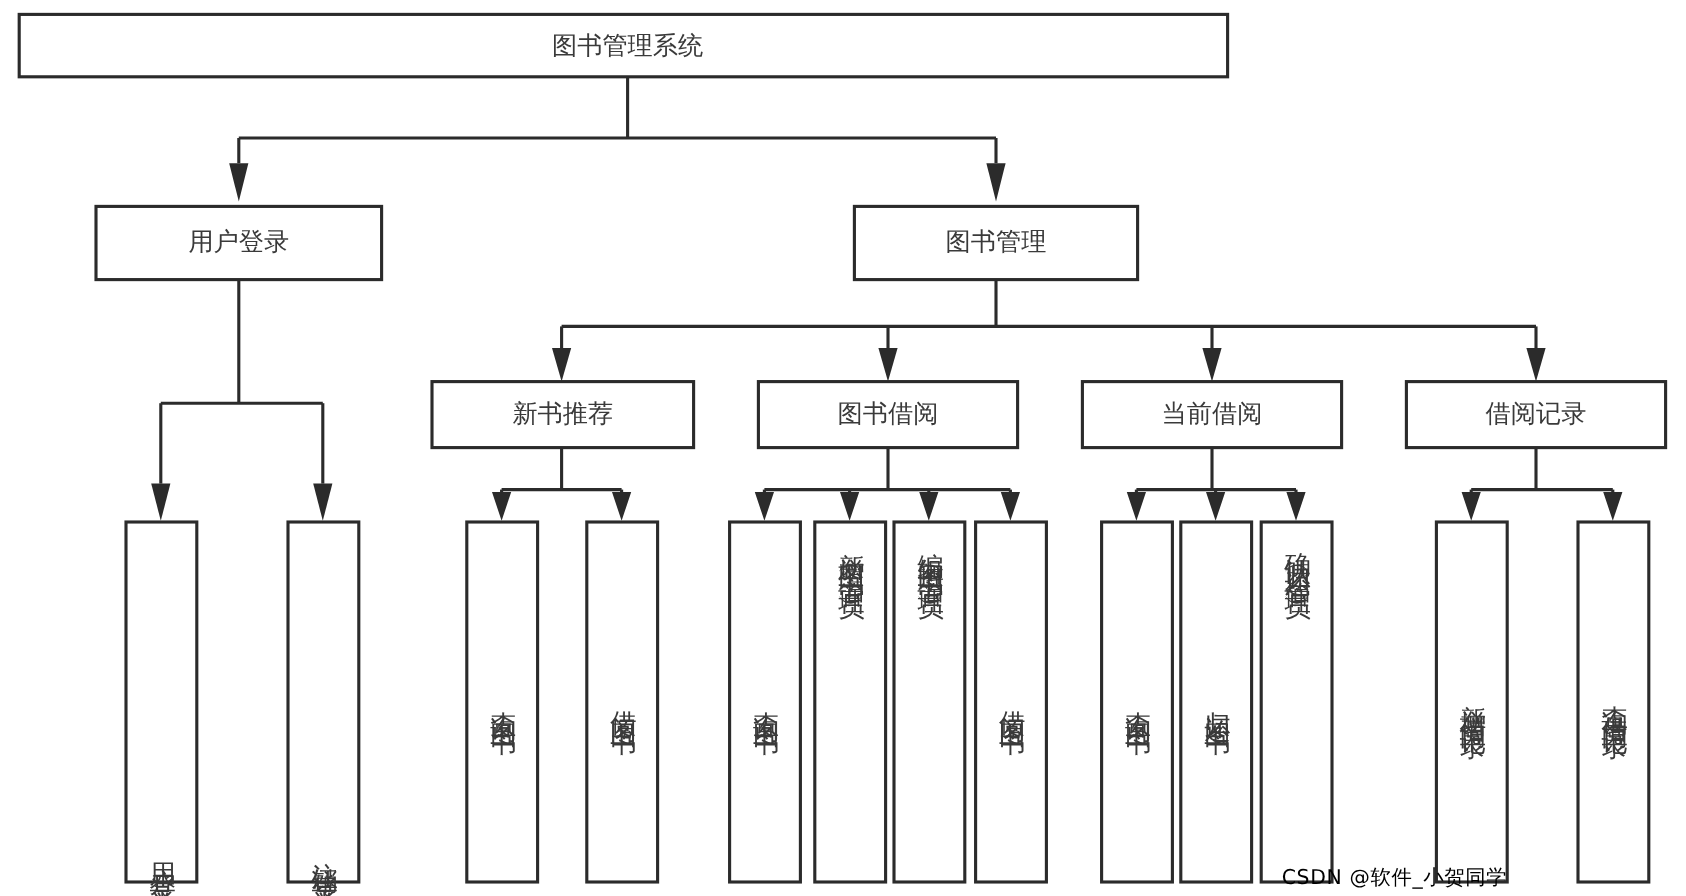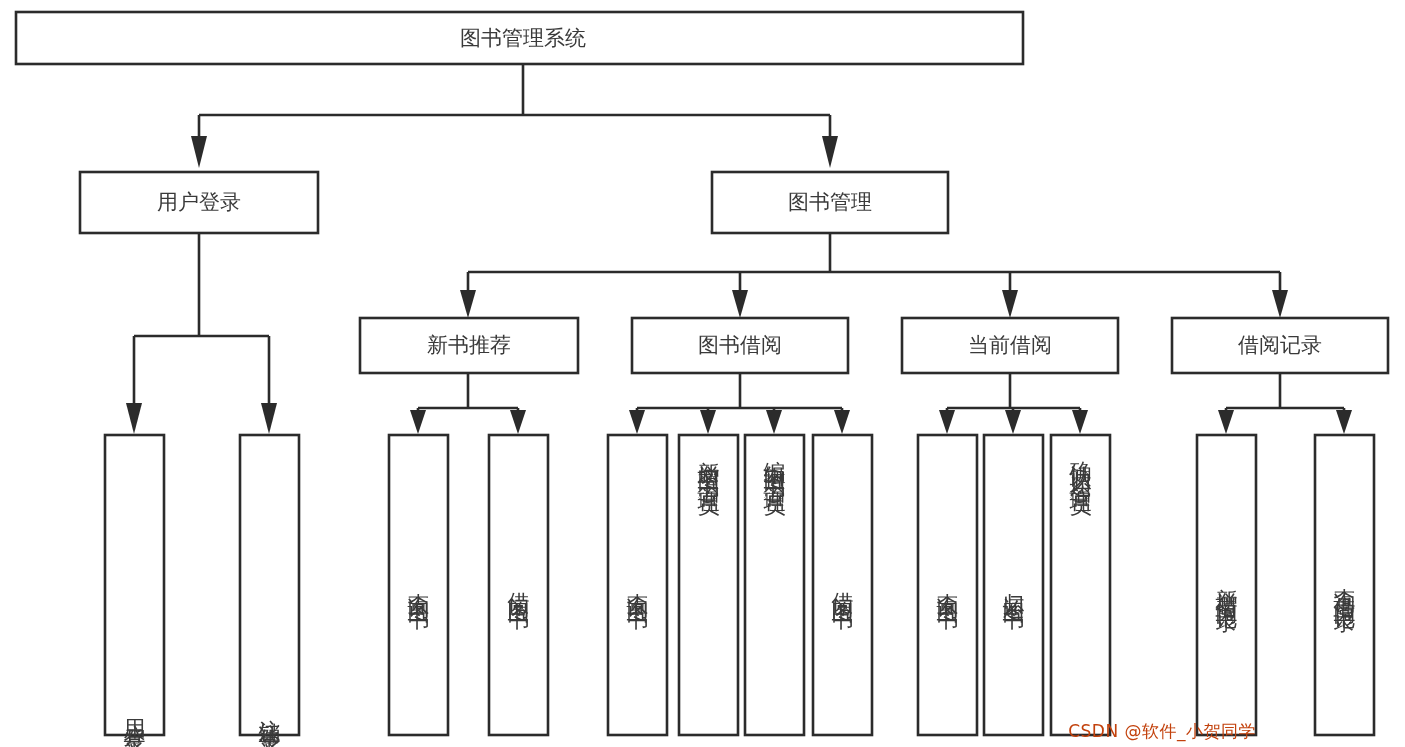--- a/index.html
+++ b/index.html
@@ -66,21 +66,21 @@
     letter-spacing: 5px;
     color: #3a3a3a;
     white-space: nowrap;
   }
   .watermark {
     position: absolute;
     right: 8px;
     bottom: 4px;
     font-family: "DejaVu Sans", "Liberation Sans", sans-serif;
     font-size: 17px;
-    color: #c2410c;
+    color: #000000;
     letter-spacing: 0.5px;
     white-space: nowrap;
   }
 </style>
 </head>
 <body>
 
 <div id="diagram-root">
 
   <svg id="diagram-svg" viewBox="0 0 1405 747">

